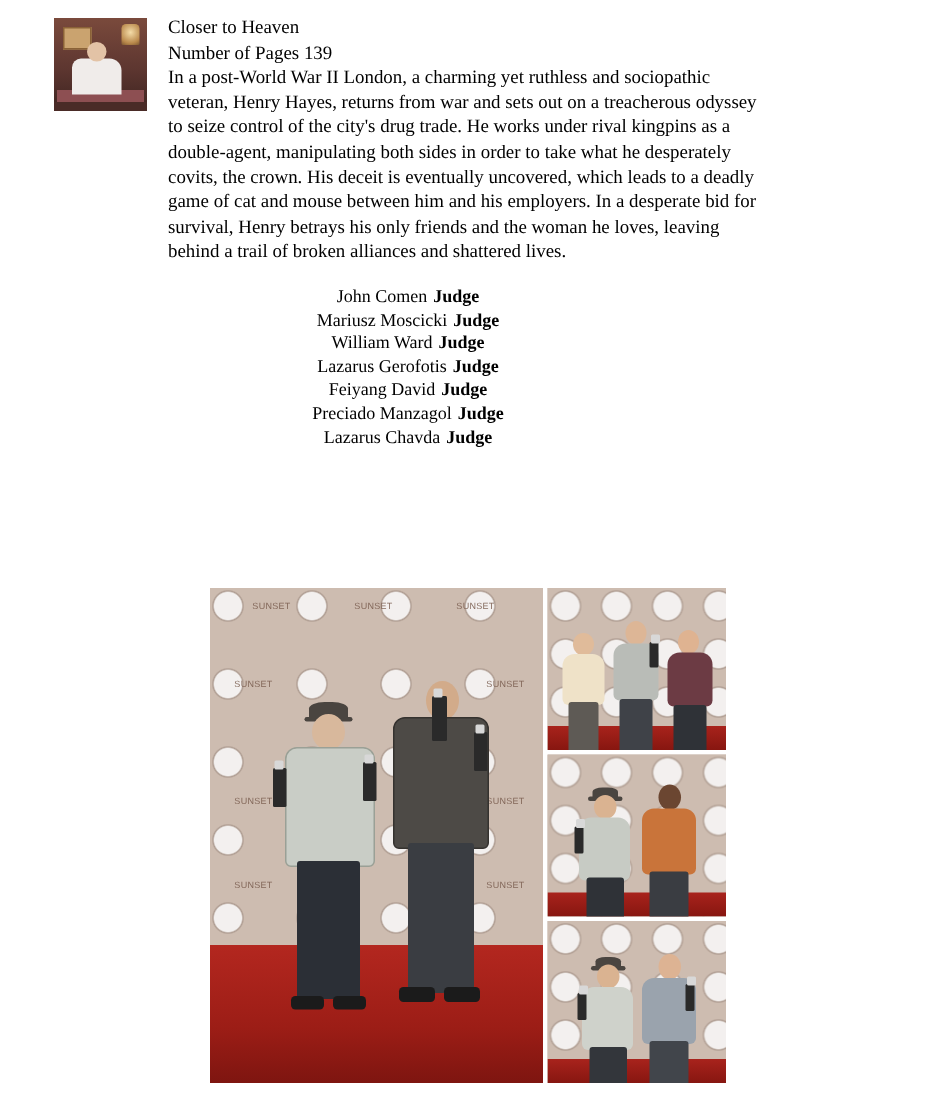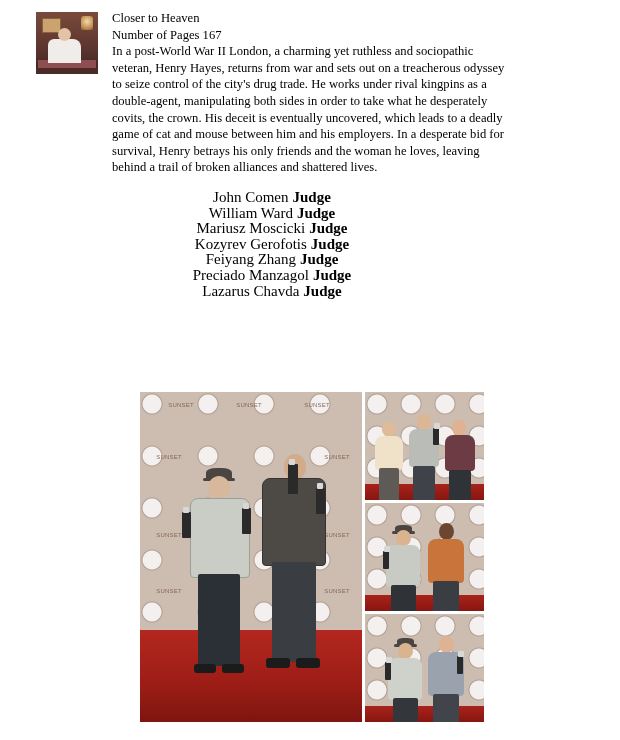--- a/index.html
+++ b/index.html
@@ -88,21 +88,21 @@
 
   
   .thanks {
     text-align: center;
     font-size: 12.8px;
     margin-top: 22px;
   }
   .judges {
     margin-top: 14px;
     text-align: center;
-    font-size: 15px;
+    font-size: 12px;
     line-height: 15.6px;
   }
   .judge-row {
     display: block;
     white-space: nowrap;
   }
   .judge-row .name { font-weight: 400; }
   .judge-row .role { font-weight: 700; margin-left: 4px; }
 
   
@@ -203,41 +203,41 @@
       <div class="frame"></div>
       <div class="lamp"></div>
       <div class="chair"></div>
       <div class="person-body"></div>
       <div class="person-head"></div>
       <div class="floor"></div>
     </div>
 
     <div class="header-text">
       <span class="line">Closer to Heaven</span>
-      <span class="line">Number of Pages 167</span>
+      <span class="line">Number of Pages 139</span>
       <div class="synopsis">In a post-World War II London, a charming yet ruthless and sociopathic veteran, Henry Hayes, returns from war and sets out on a treacherous odyssey to seize control of the city's drug trade. He works under rival kingpins as a double-agent, manipulating both sides in order to take what he desperately covits, the crown. His deceit is eventually uncovered, which leads to a deadly game of cat and mouse between him and his employers. In a desperate bid for survival, Henry betrays his only friends and the woman he loves, leaving behind a trail of broken alliances and shattered lives.</div>
     </div>
   </div>
 
 
   <div class="judges">
     <span class="judge-row">
       <span class="name">John Comen</span><span class="role">Judge</span>
     </span>
     <span class="judge-row">
+      <span class="name">Mariusz Moscicki</span><span class="role">Judge</span>
+    </span>
+    <span class="judge-row">
       <span class="name">William Ward</span><span class="role">Judge</span>
     </span>
     <span class="judge-row">
-      <span class="name">Mariusz Moscicki</span><span class="role">Judge</span>
-    </span>
-    <span class="judge-row">
-      <span class="name">Kozyrev Gerofotis</span><span class="role">Judge</span>
-    </span>
-    <span class="judge-row">
-      <span class="name">Feiyang Zhang</span><span class="role">Judge</span>
+      <span class="name">Lazarus Gerofotis</span><span class="role">Judge</span>
+    </span>
+    <span class="judge-row">
+      <span class="name">Feiyang David</span><span class="role">Judge</span>
     </span>
     <span class="judge-row">
       <span class="name">Preciado Manzagol</span><span class="role">Judge</span>
     </span>
     <span class="judge-row">
       <span class="name">Lazarus Chavda</span><span class="role">Judge</span>
     </span>
   </div>
 
   <div class="collage">

